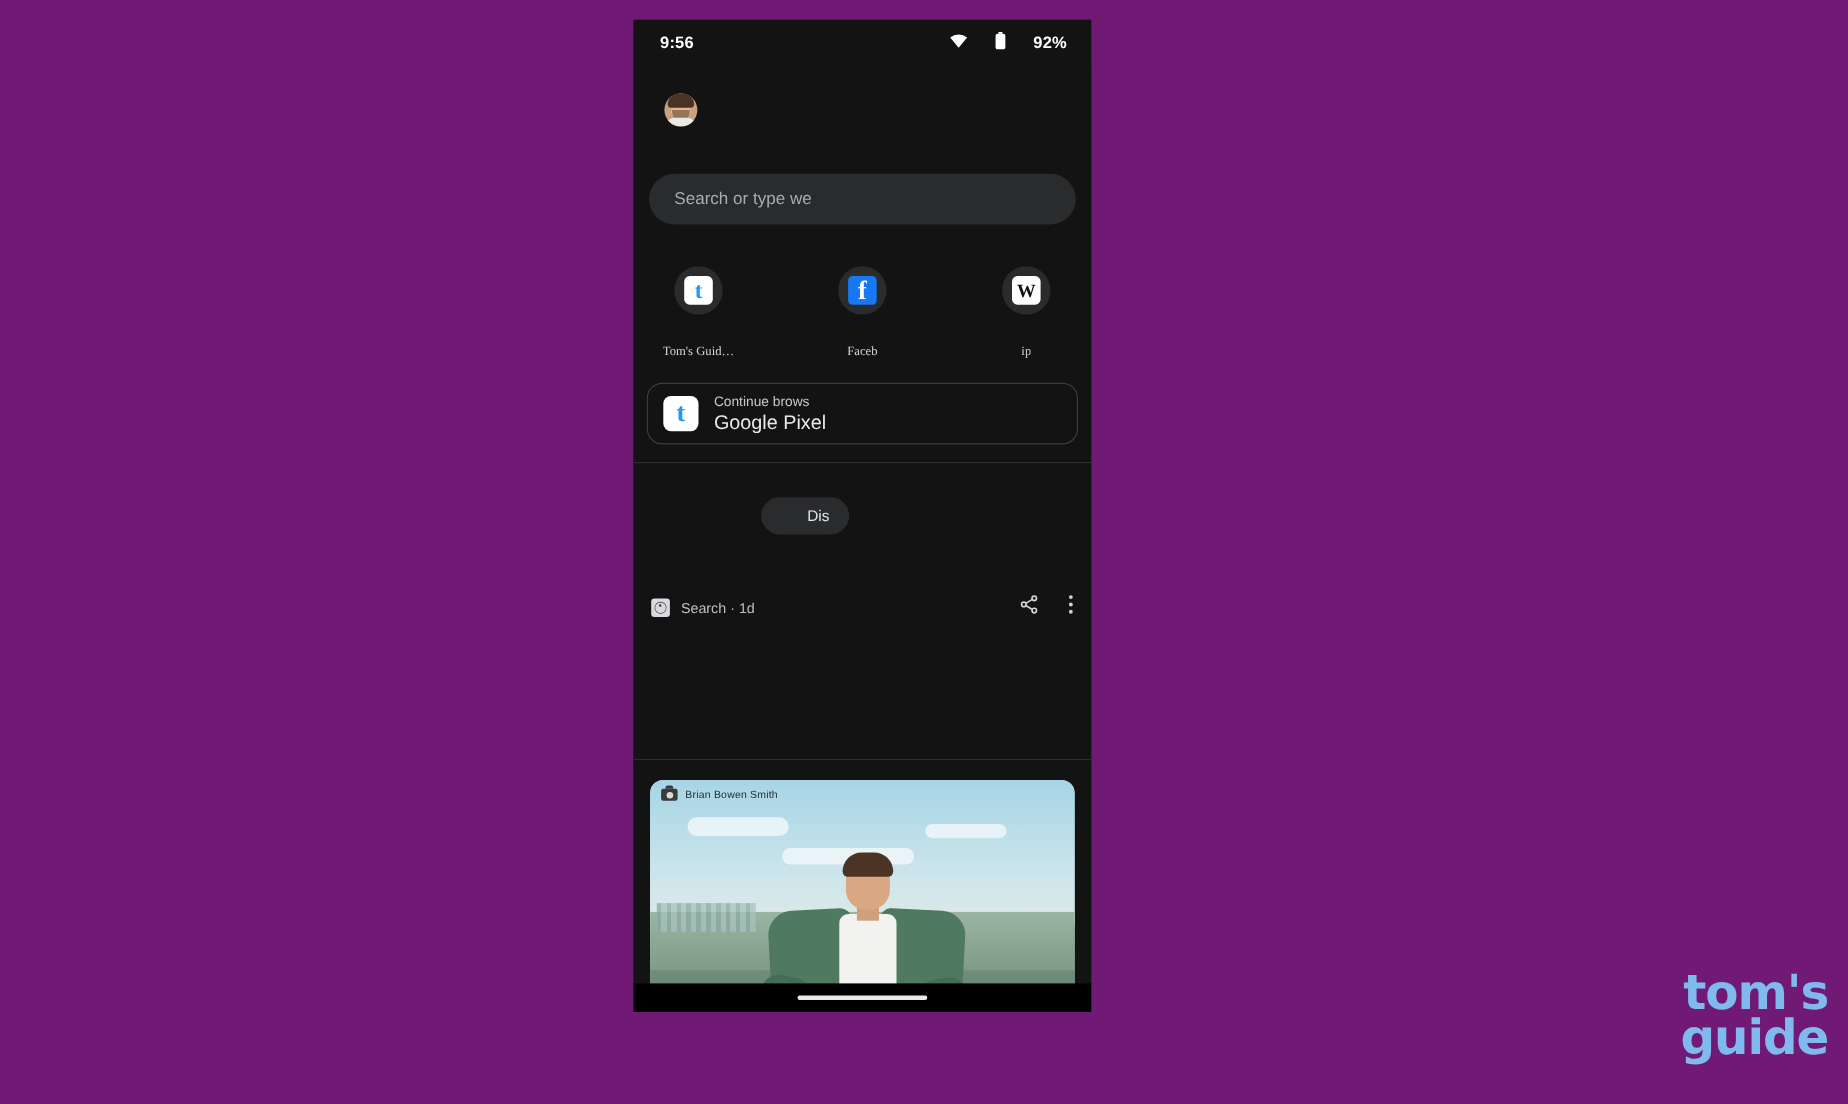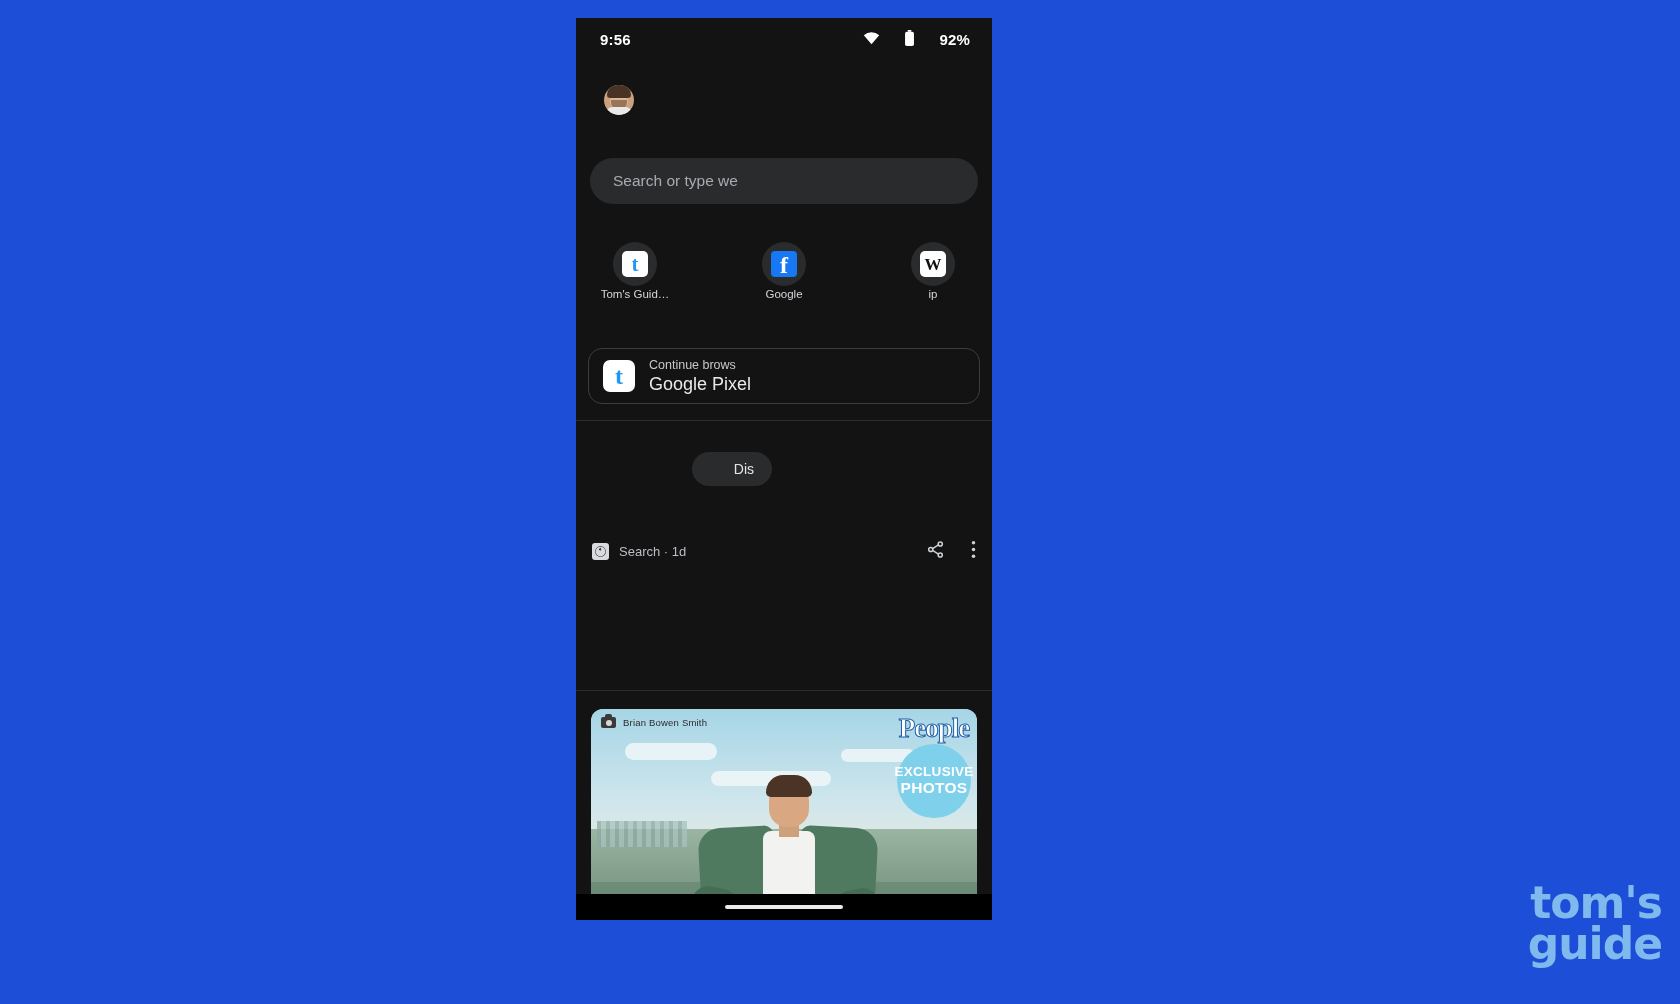--- a/index.html
+++ b/index.html
@@ -5,21 +5,21 @@
   * { box-sizing: border-box; margin: 0; padding: 0; }
   html, body {
     width: 1680px; height: 1004px;
     overflow: hidden;
     background: #c9e6f8;
     font-family: "Liberation Sans", sans-serif;
   }
   #root {
     position: relative;
     width: 1680px; height: 1004px;
-    background: #1d4ed8;
+    background: #701a75;
     padding-left: 24px;
   }
 
   
   .phone {
     position: absolute;
     left: 576px; top: 18px;
     width: 416px; height: 902px;
     background: #000000;
     overflow: hidden;
@@ -91,23 +91,23 @@
     display: flex; justify-content: space-between;
     padding: 0 10px;
   }
   .shortcut { width: 74px; display: flex; flex-direction: column; align-items: center; }
   .sc-circle {
     width: 44px; height: 44px; border-radius: 50%;
     background: #2a2b2d;
     display: flex; align-items: center; justify-content: center;
   }
   .sc-label {
-    margin-top: 2px; font-size: 11.5px; color: #d3d5d8;
+    margin-top: 28px; font-size: 11.5px; color: #d3d5d8;
     white-space: nowrap; overflow: hidden; text-overflow: ellipsis;
-    max-width: 76px; text-align: center;
+    max-width: 76px; text-align: center; font-family: Liberation Serif, serif;
   }
   .tile-t {
     width: 26px; height: 26px; border-radius: 5px; background: #fff;
     display:flex; align-items:center; justify-content:center;
     color:#2196f3; font-size: 21px; font-weight: bold; font-family:"Liberation Serif", serif;
     line-height: 1;
   }
   .tile-fb {
     width: 26px; height: 26px; border-radius: 4px; background: #1877f2;
     display:flex; align-items:flex-end; justify-content:center;
@@ -358,21 +358,21 @@
           <div class="shortcut">
             <div class="sc-circle">
               <div class="tile-t">t</div>
             </div>
             <div class="sc-label">Tom's Guid…</div>
           </div>
           <div class="shortcut">
             <div class="sc-circle">
               <div class="tile-fb">f</div>
             </div>
-            <div class="sc-label">Google</div>
+            <div class="sc-label">Faceb</div>
           </div>
           <div class="shortcut">
             <div class="sc-circle">
               <div class="tile-t" style="color:#111;background:#fff;font-size:17px;">W</div>
             </div>
             <div class="sc-label">ip</div>
           </div>
         </div>
 
         <div class="continue-card">
@@ -439,27 +439,20 @@
             <div class="person-head"></div>
             <div class="person-hair"></div>
             <div class="arm-l"></div>
             <div class="arm-r"></div>
 
             <div class="credit">
               <span class="cam"></span>
               <span>Brian Bowen Smith</span>
             </div>
 
-            <div class="people-badge">
-              <div class="people-word">People</div>
-              <div class="excl-circle">
-                <div class="l1">EXCLUSIVE</div>
-                <div class="l2">PHOTOS</div>
-              </div>
-            </div>
           </div>
         </div>
 
       </div>
 
       <div class="navbar">
         <div class="nav-pill"></div>
       </div>
 
     </div>

